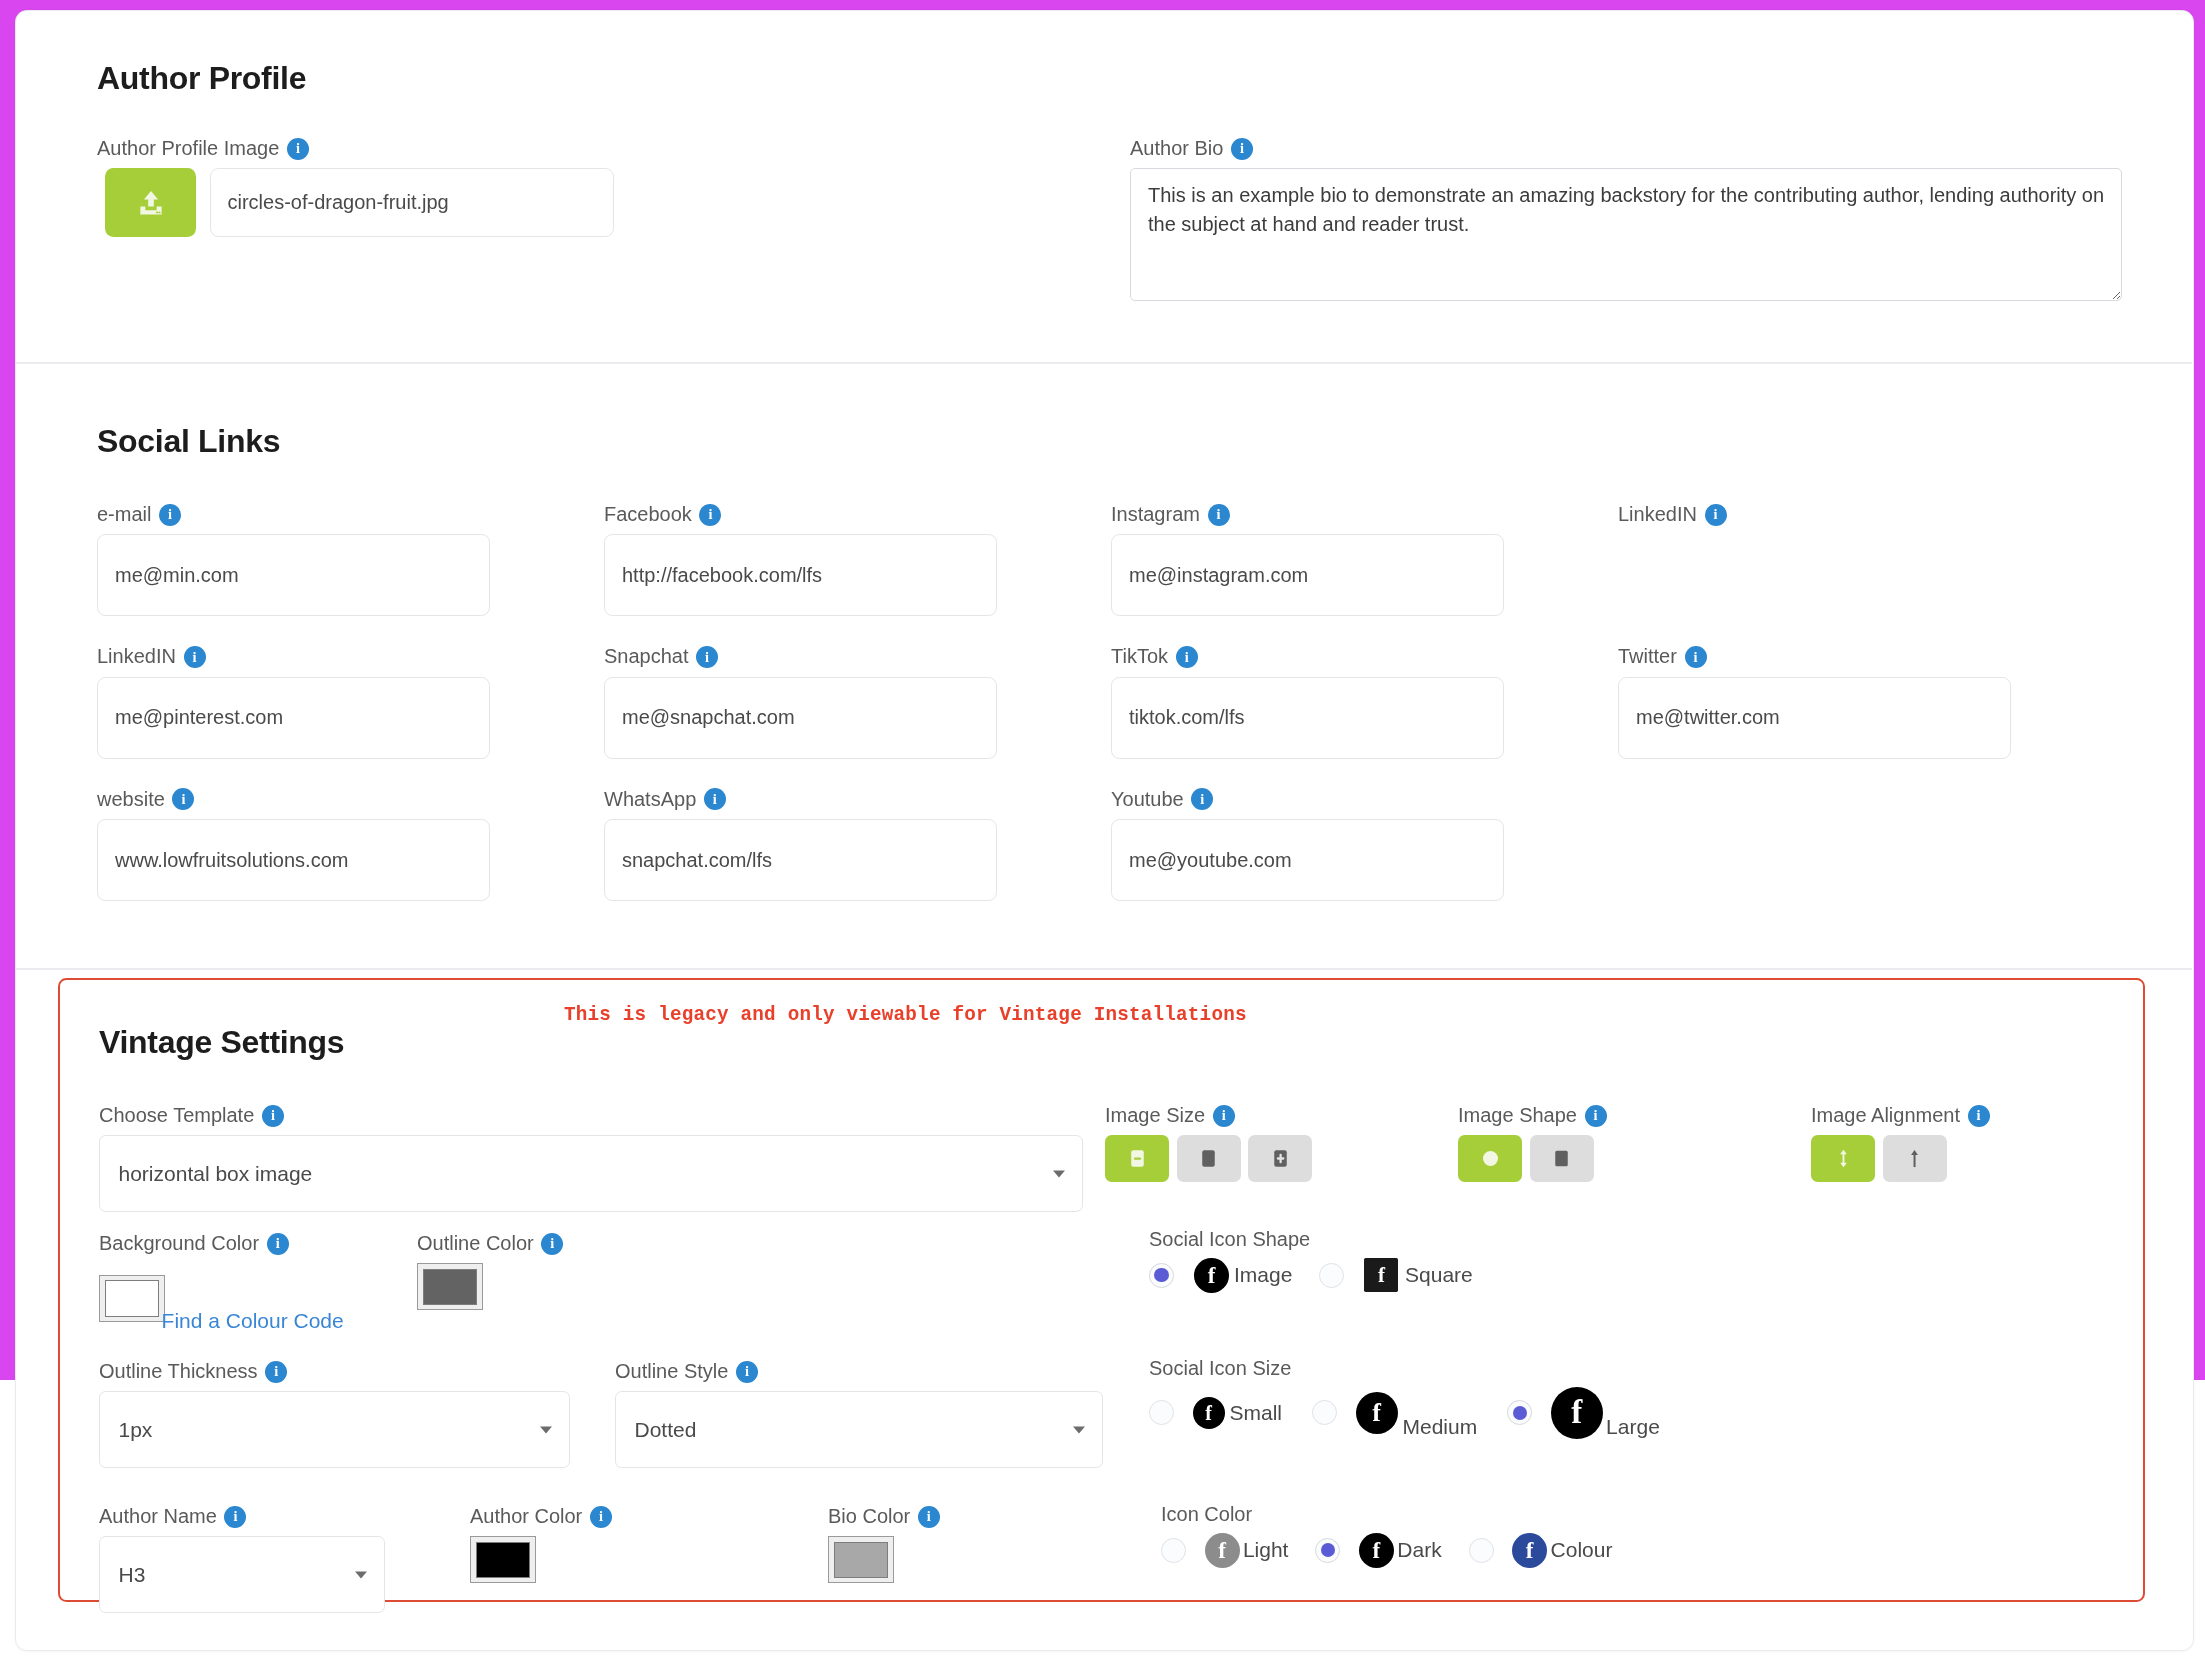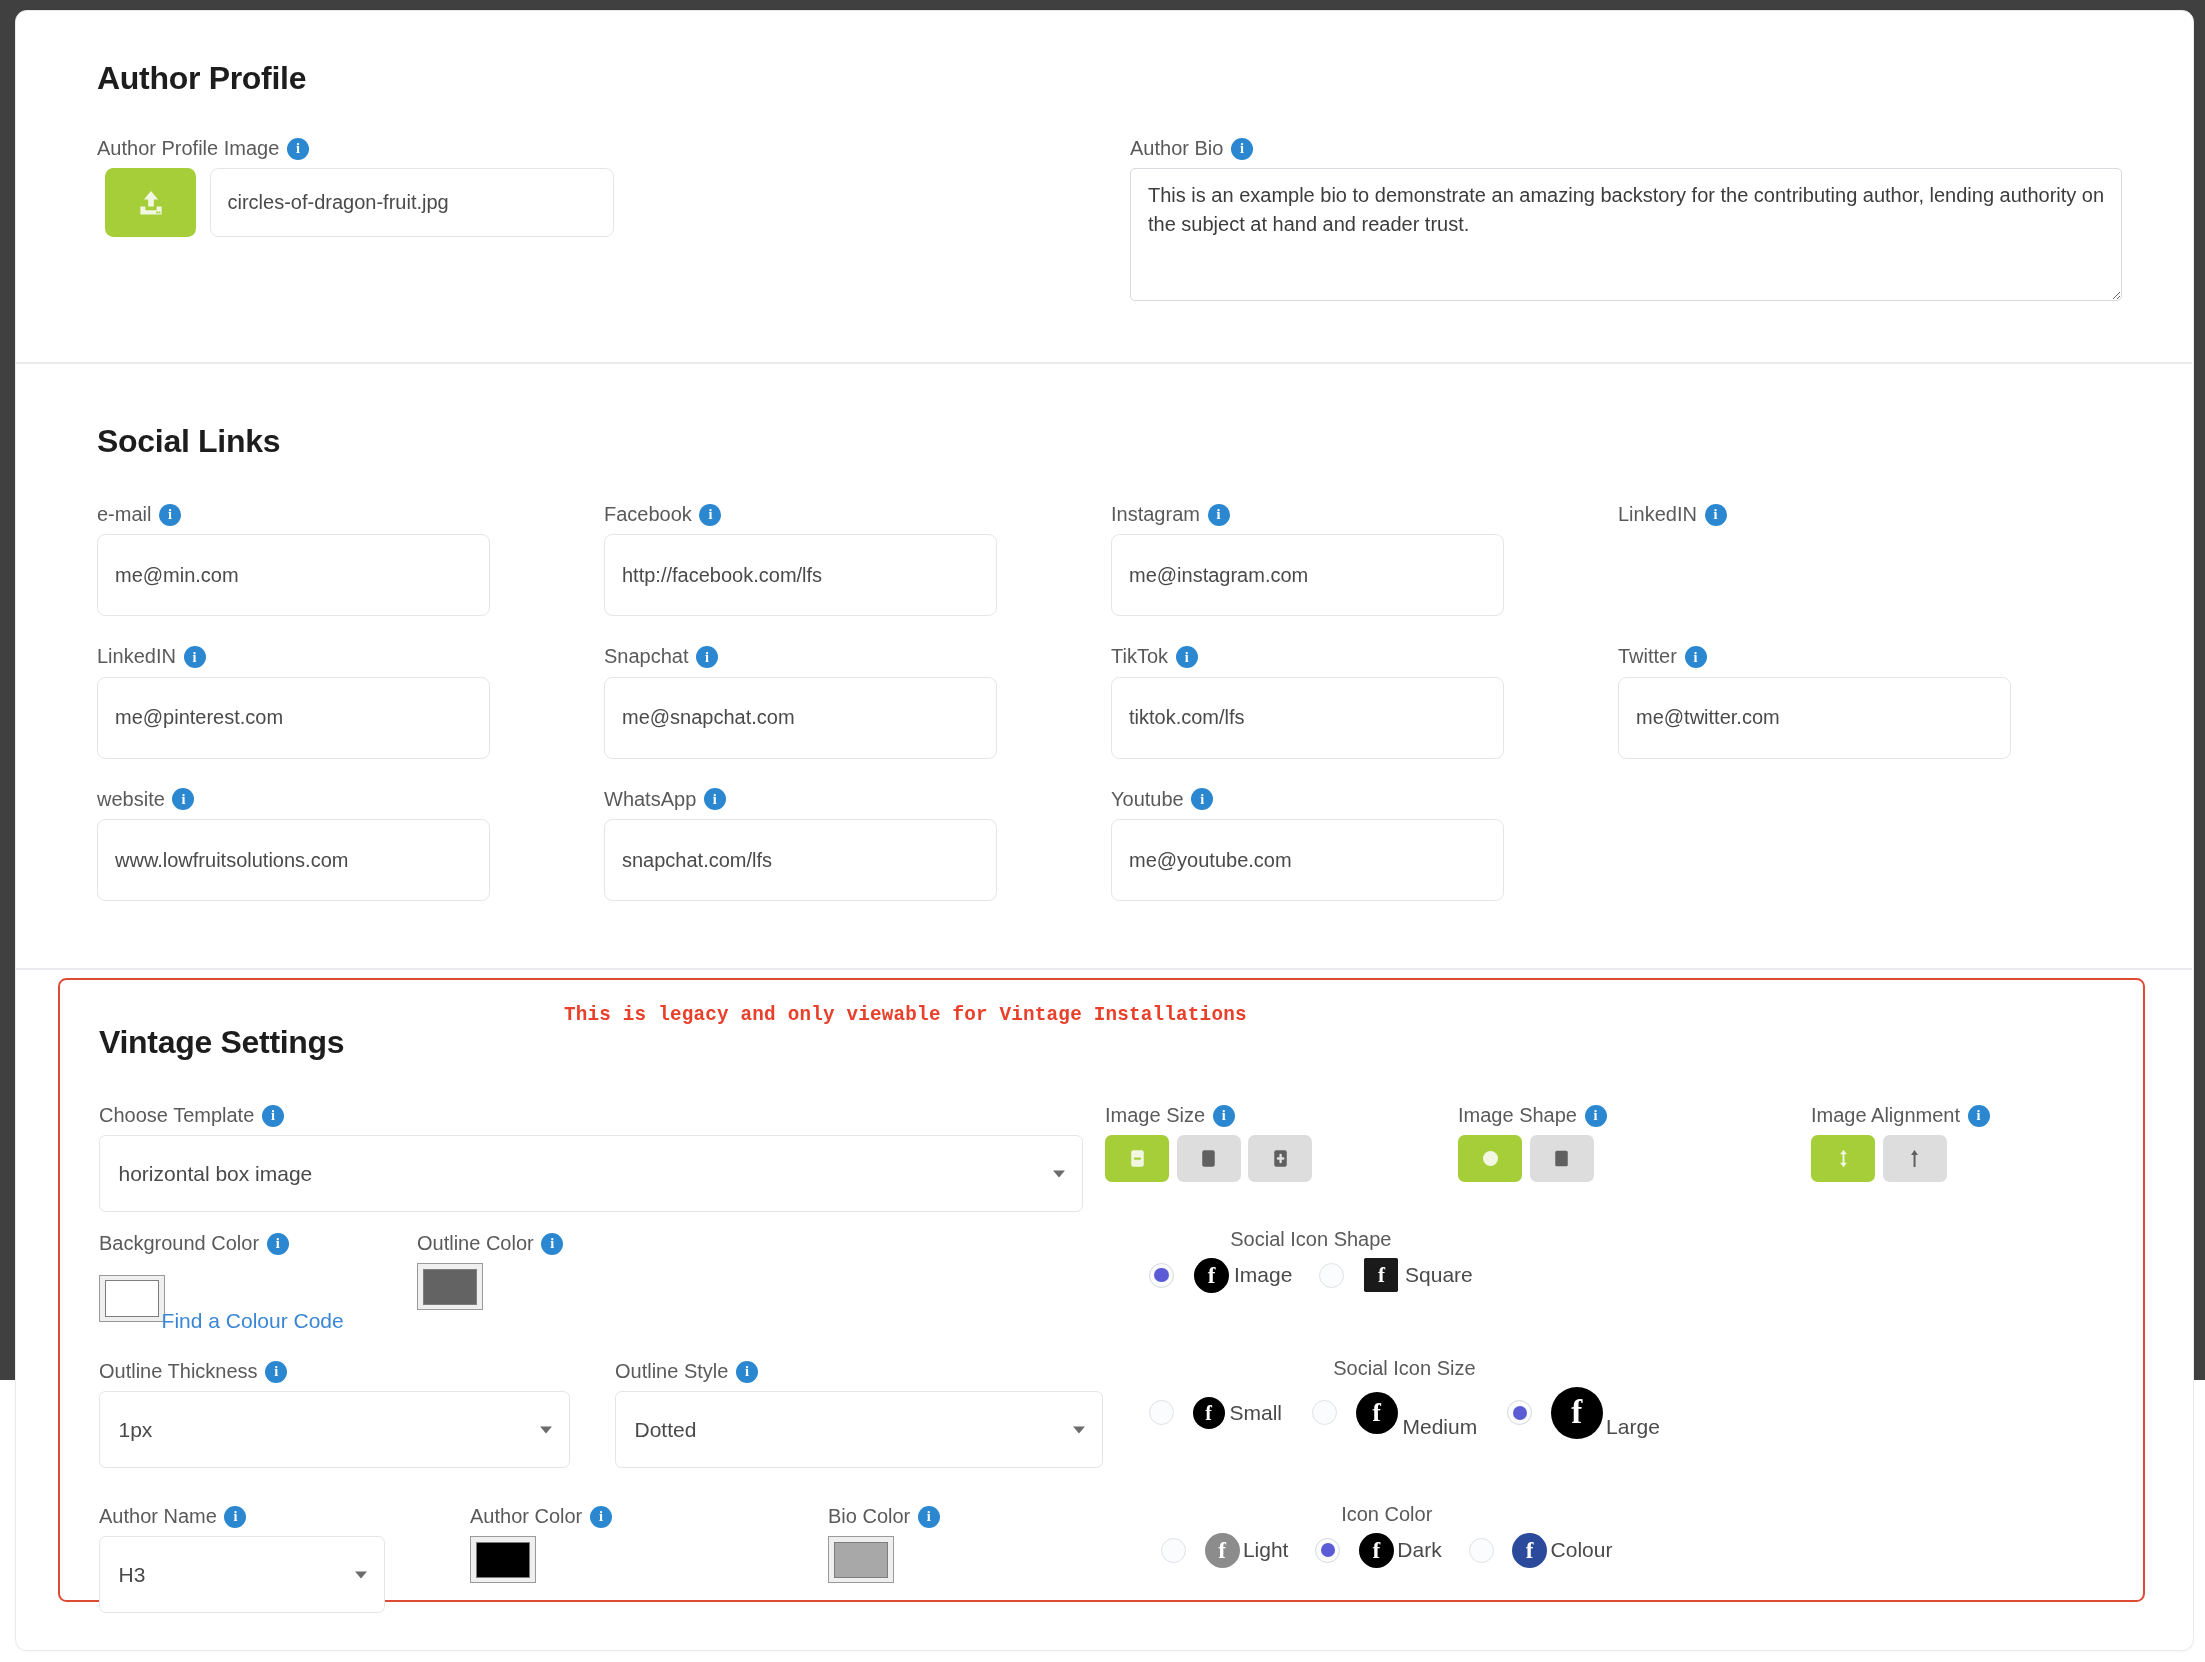--- a/index.html
+++ b/index.html
@@ -7,21 +7,21 @@
   body {
     width: 2205px; height: 1663px;
     background: #ffffff;
     font-family: "Liberation Sans", sans-serif;
     color: #333;
     overflow: hidden;
   }
   .page {
     position: relative;
     width: 2205px; height: 1380px;
-    background: #404040;
+    background: #d946ef;
   }
   
   .card {
     position: absolute;
     left: 15px; top: 10px;
     width: 2179px; height: 1641px;
     background: #fff;
     border: 1.7px solid #e9ebee;
     border-radius: 11.8px;
     box-shadow: 0 0.8px 2.5px rgba(0,0,0,.04);
@@ -160,21 +160,21 @@
     width:25px; height:25px; border-radius:50%;
     border:1.7px solid #e0e2e6; background:#fbfcfd;
     display:flex;align-items:center;justify-content:center;
     flex:0 0 auto; cursor:pointer;
   }
   .radio.sel { border-color:#d6d8dc; }
   .radio.sel::after {
     content:""; width:14.3px;height:14.3px;border-radius:50%;background:#5b5bd6;
   }
   .rtext { font-size:21px; color:#4a4a4a; }
-  .group-lbl { font-size:20px; color:#5a5a5a; margin-bottom:6.7px;text-align:center; }
+  .group-lbl { font-size:20px; color:#5a5a5a; margin-bottom:6.7px; }
   
   .fb { display:inline-flex; align-items:center; justify-content:center; flex:0 0 auto; }
   .fb.round { border-radius:50%; }
   .fb.sq { border-radius:1.7px; }
   .fb span {
     color:#fff; font-weight:700; font-family:"Liberation Serif", serif;
     line-height:1;
   }
 </style>
 </head>

